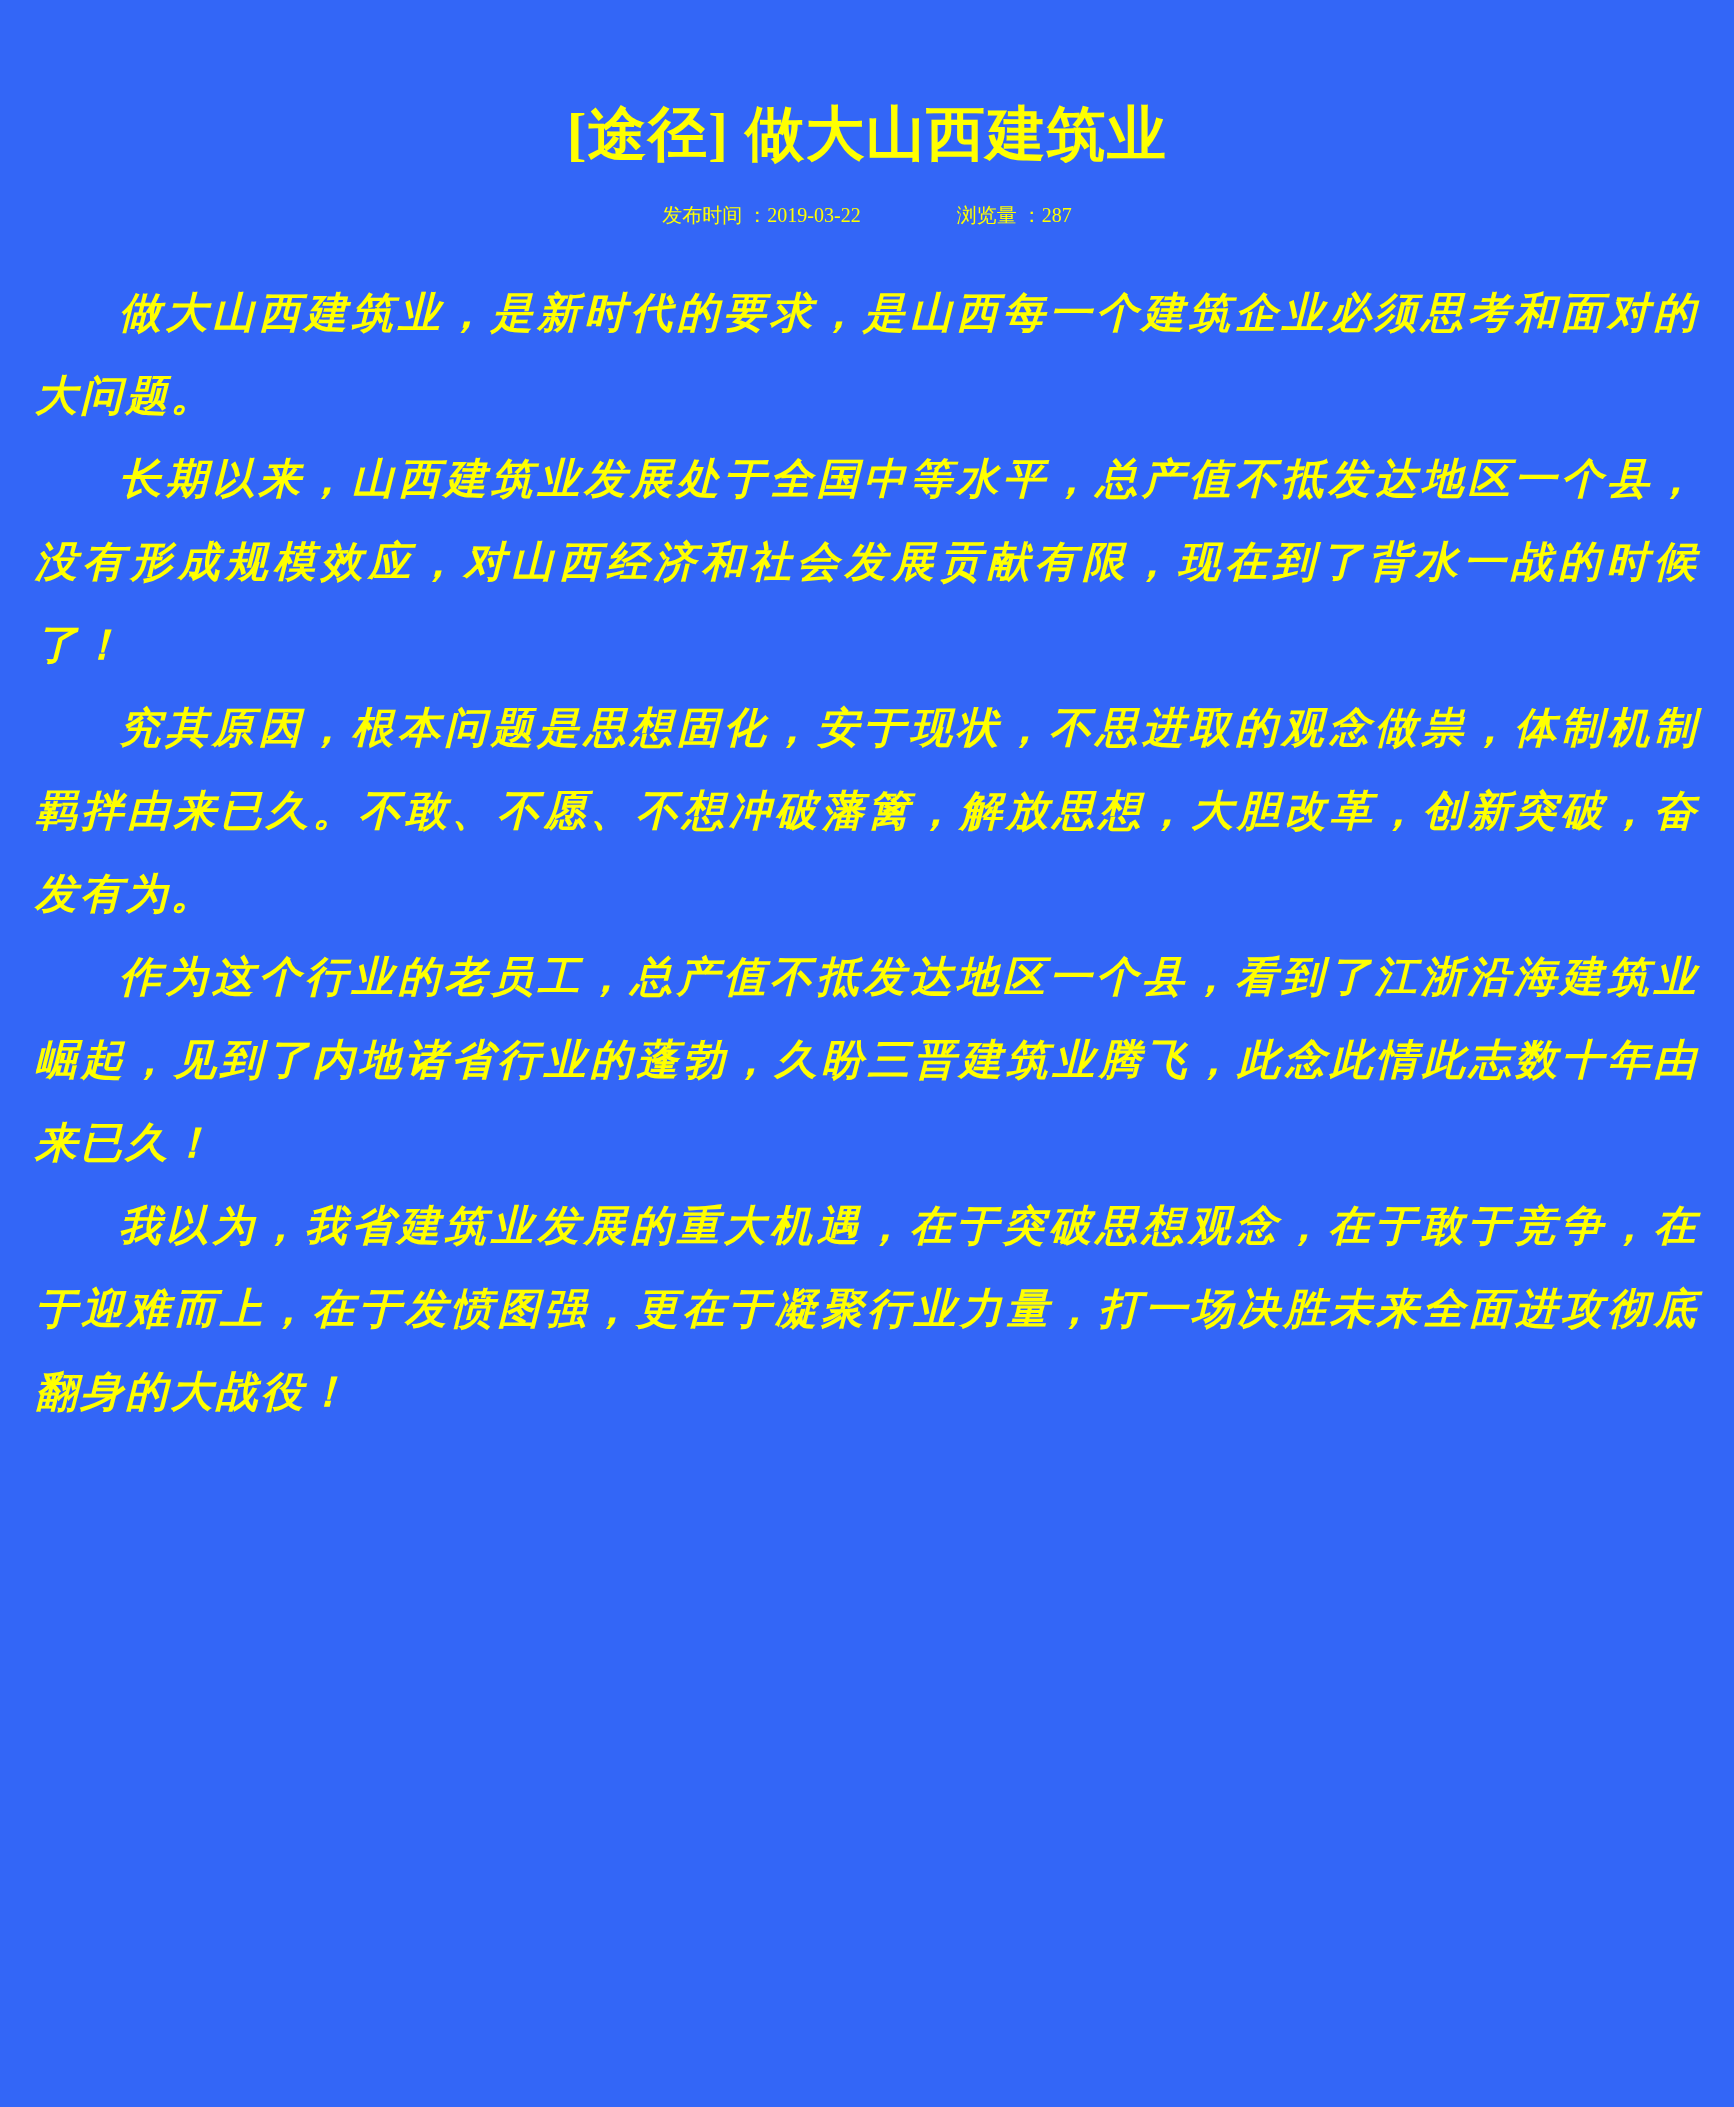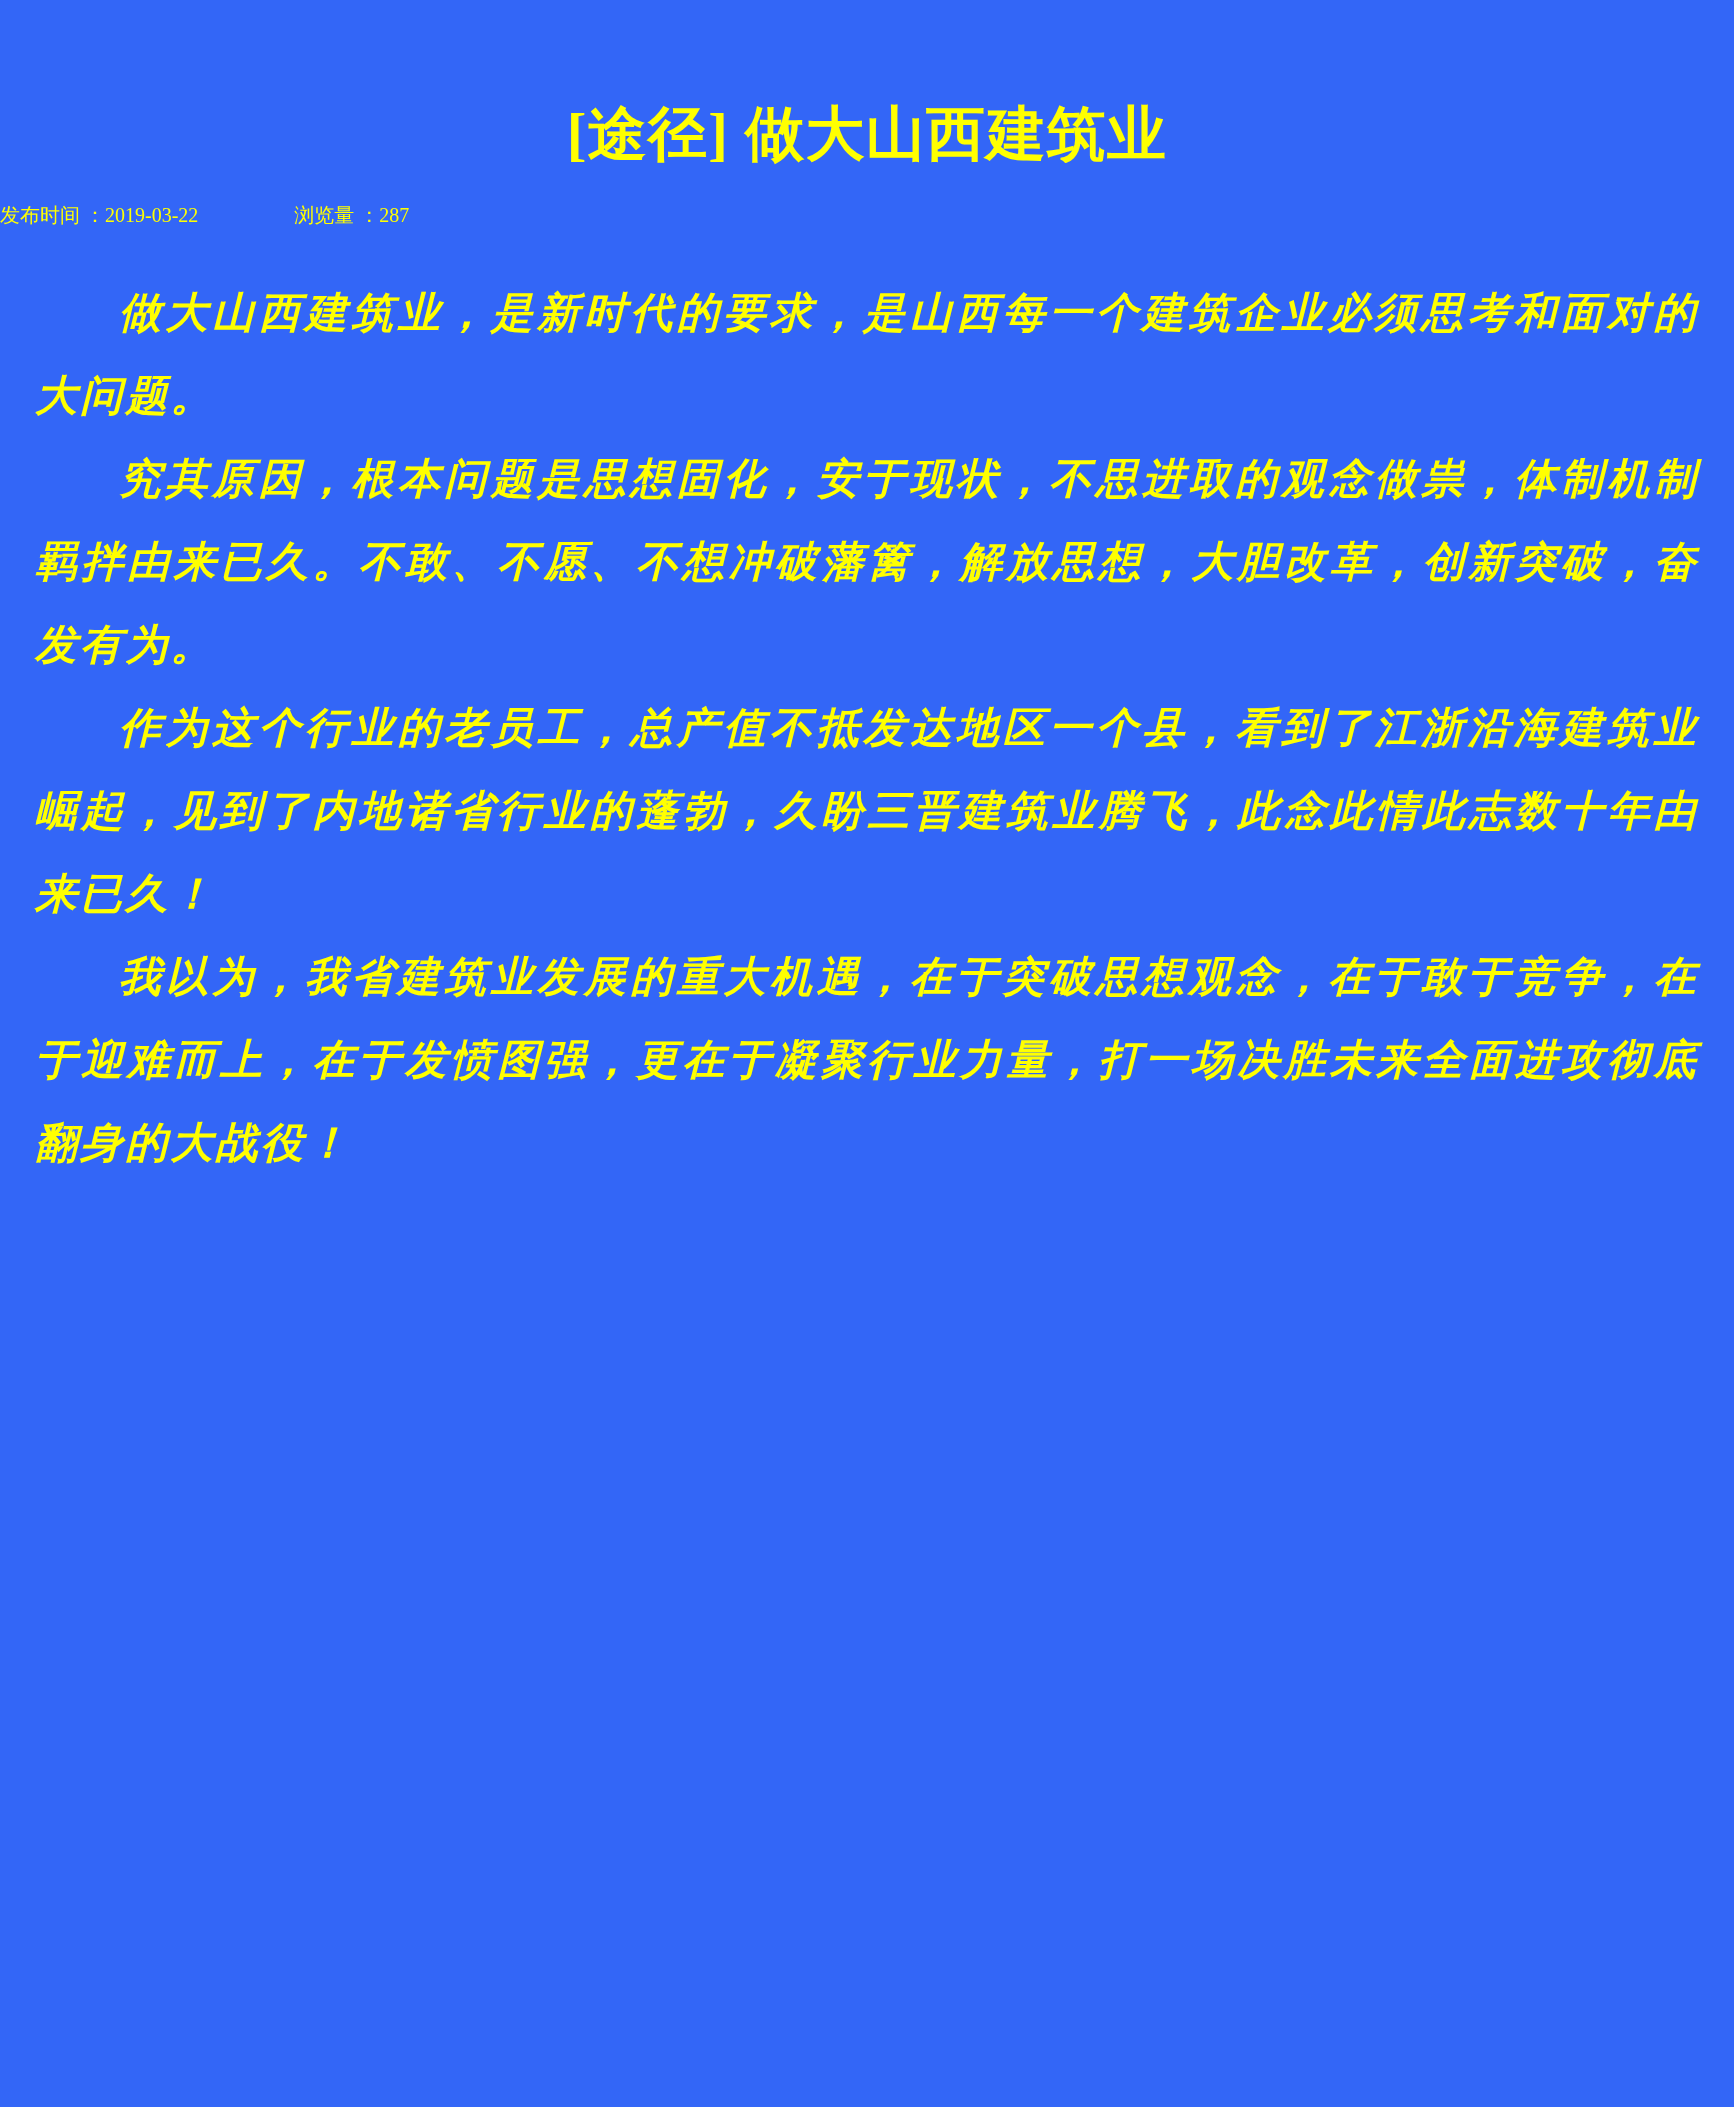--- a/index.html
+++ b/index.html
@@ -22,20 +22,21 @@
     text-align: center;
     color: #ffff00;
     font-size: 59px;
     font-weight: bold;
     font-family: "Liberation Serif", serif;
     margin: 0;
     letter-spacing: 1.3px;
   }
   .meta-row {
     display: flex;
+    justify-content: center;
     gap: 96px;
     margin-top: 27px;
     color: #ffff00;
     font-size: 20px;
     font-family: "Liberation Serif", serif;
   }
   .meta-item { white-space: nowrap; }
   .article-body {
     margin-top: 42px;
     padding: 0 35px;
@@ -67,19 +68,20 @@
     <div class="meta-item">
       <span>发布时间 ：</span><span>2019-03-22</span>
     </div>
     <div class="meta-item">
       <span>浏览量 ：</span><span>287</span>
     </div>
   </div>
 
   <div class="article-body">
     <p>做大山西建筑业，是新时代的要求，是山西每一个建筑企业必须思考和面对的大问题。</p>
+    <p>长期以来，山西建筑业发展处于全国中等水平，总产值不抵发达地区一个县，没有形成规模效应，对山西经济和社会发展贡献有限，现在到了背水一战的时候了！</p>
     <p>究其原因，根本问题是思想固化，安于现状，不思进取的观念做祟，体制机制羁拌由来已久。不敢、不愿、不想冲破藩篱，解放思想，大胆改革，创新突破，奋发有为。</p>
     <p>作为这个行业的老员工，总产值不抵发达地区一个县，看到了江浙沿海建筑业崛起，见到了内地诸省行业的蓬勃，久盼三晋建筑业腾飞，此念此情此志数十年由来已久！</p>
     <p>我以为，我省建筑业发展的重大机遇，在于突破思想观念，在于敢于竞争，在于迎难而上，在于发愤图强，更在于凝聚行业力量，打一场决胜未来全面进攻彻底翻身的大战役！</p>
   </div>
 
 </div>
 
 
 </body></html>

